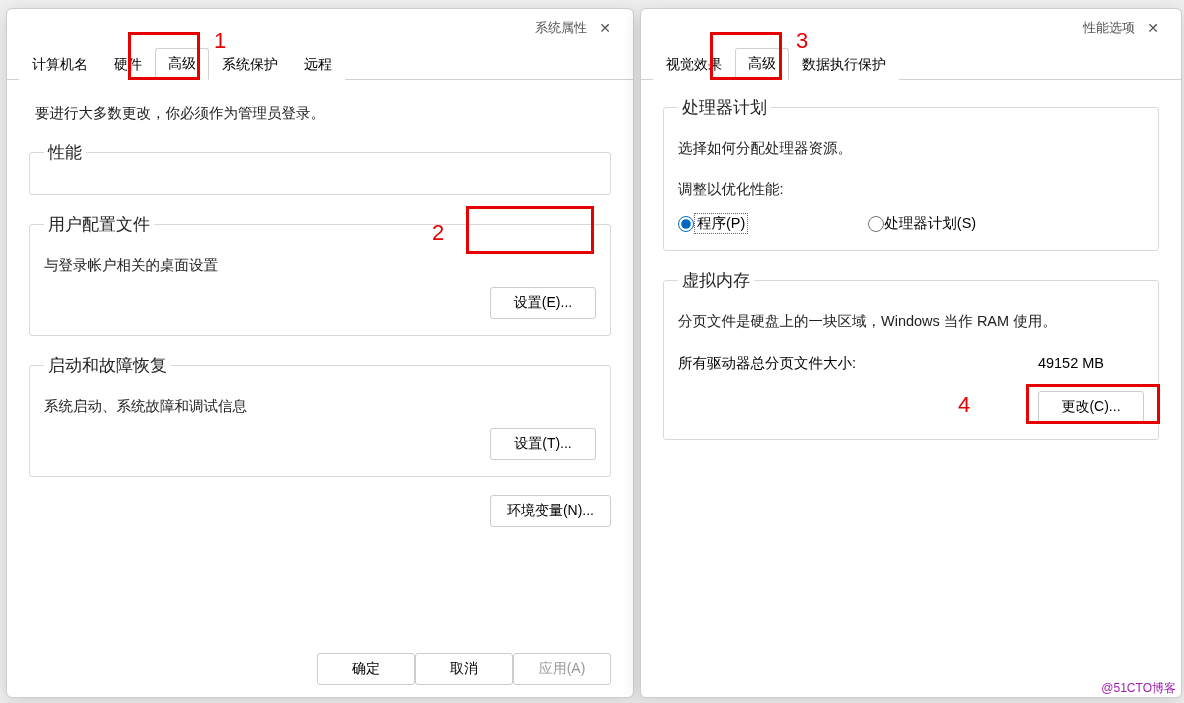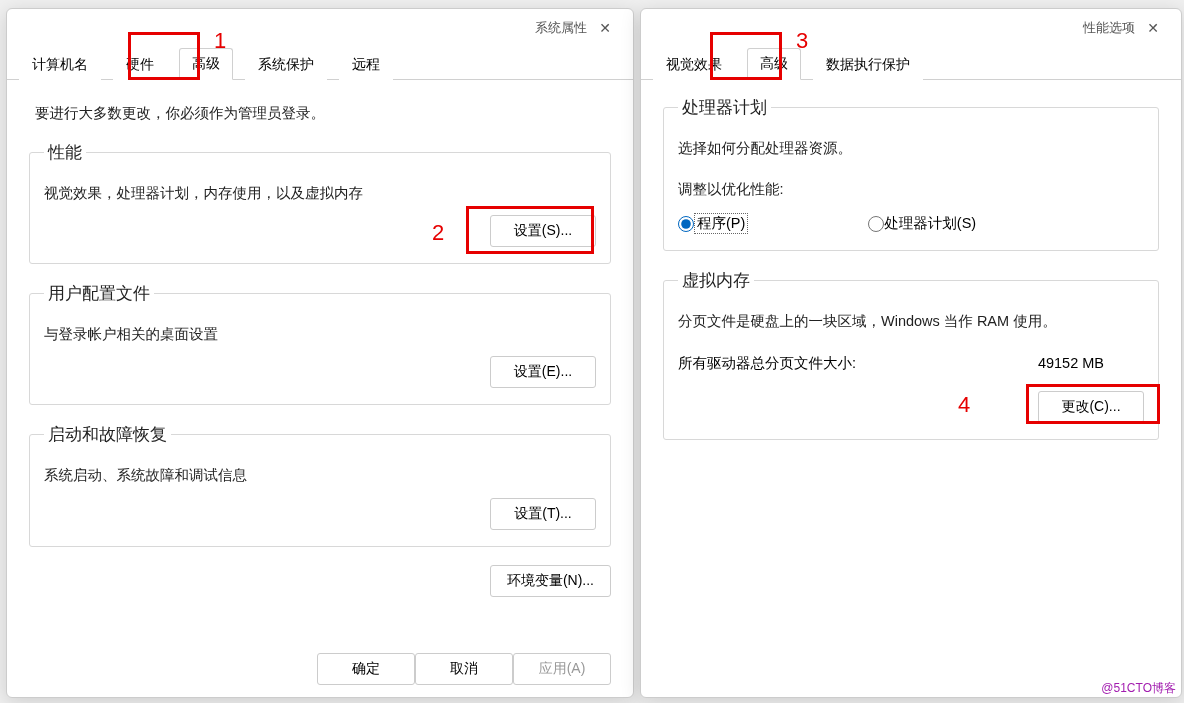--- a/index.html
+++ b/index.html
@@ -38,21 +38,21 @@
   justify-content: center;
   cursor: pointer;
   border-radius: 4px;
 }
 .close-x { font-size: 14px; line-height: 1; font-weight: 300; }
 .tabs {
   display: flex;
   align-items: flex-end;
   padding: 0 12px;
   border-bottom: 1px solid #d0d0d0;
-  gap: 12px;
+  gap: 0;
   margin-top: 4px;
 }
 .tab {
   padding: 6px 12px 6px 12px;
   font-size: 14px;
   cursor: pointer;
   border: 1px solid transparent;
   border-bottom: none;
   position: relative;
   top: 1px;
@@ -145,24 +145,20 @@
     <div class="tab active">高级</div>
     <div class="tab">系统保护</div>
     <div class="tab">远程</div>
   </div>
 
   <div class="content">
     <div class="note">要进行大多数更改，你必须作为管理员登录。</div>
 
     <fieldset>
       <legend>性能</legend>
-      <div class="field-desc">视觉效果，处理器计划，内存使用，以及虚拟内存</div>
-      <div class="btn-row-right">
-        <button class="btn">设置(S)...</button>
-      </div>
     </fieldset>
 
     <fieldset>
       <legend>用户配置文件</legend>
       <div class="field-desc">与登录帐户相关的桌面设置</div>
       <div class="btn-row-right">
         <button class="btn">设置(E)...</button>
       </div>
     </fieldset>
 

